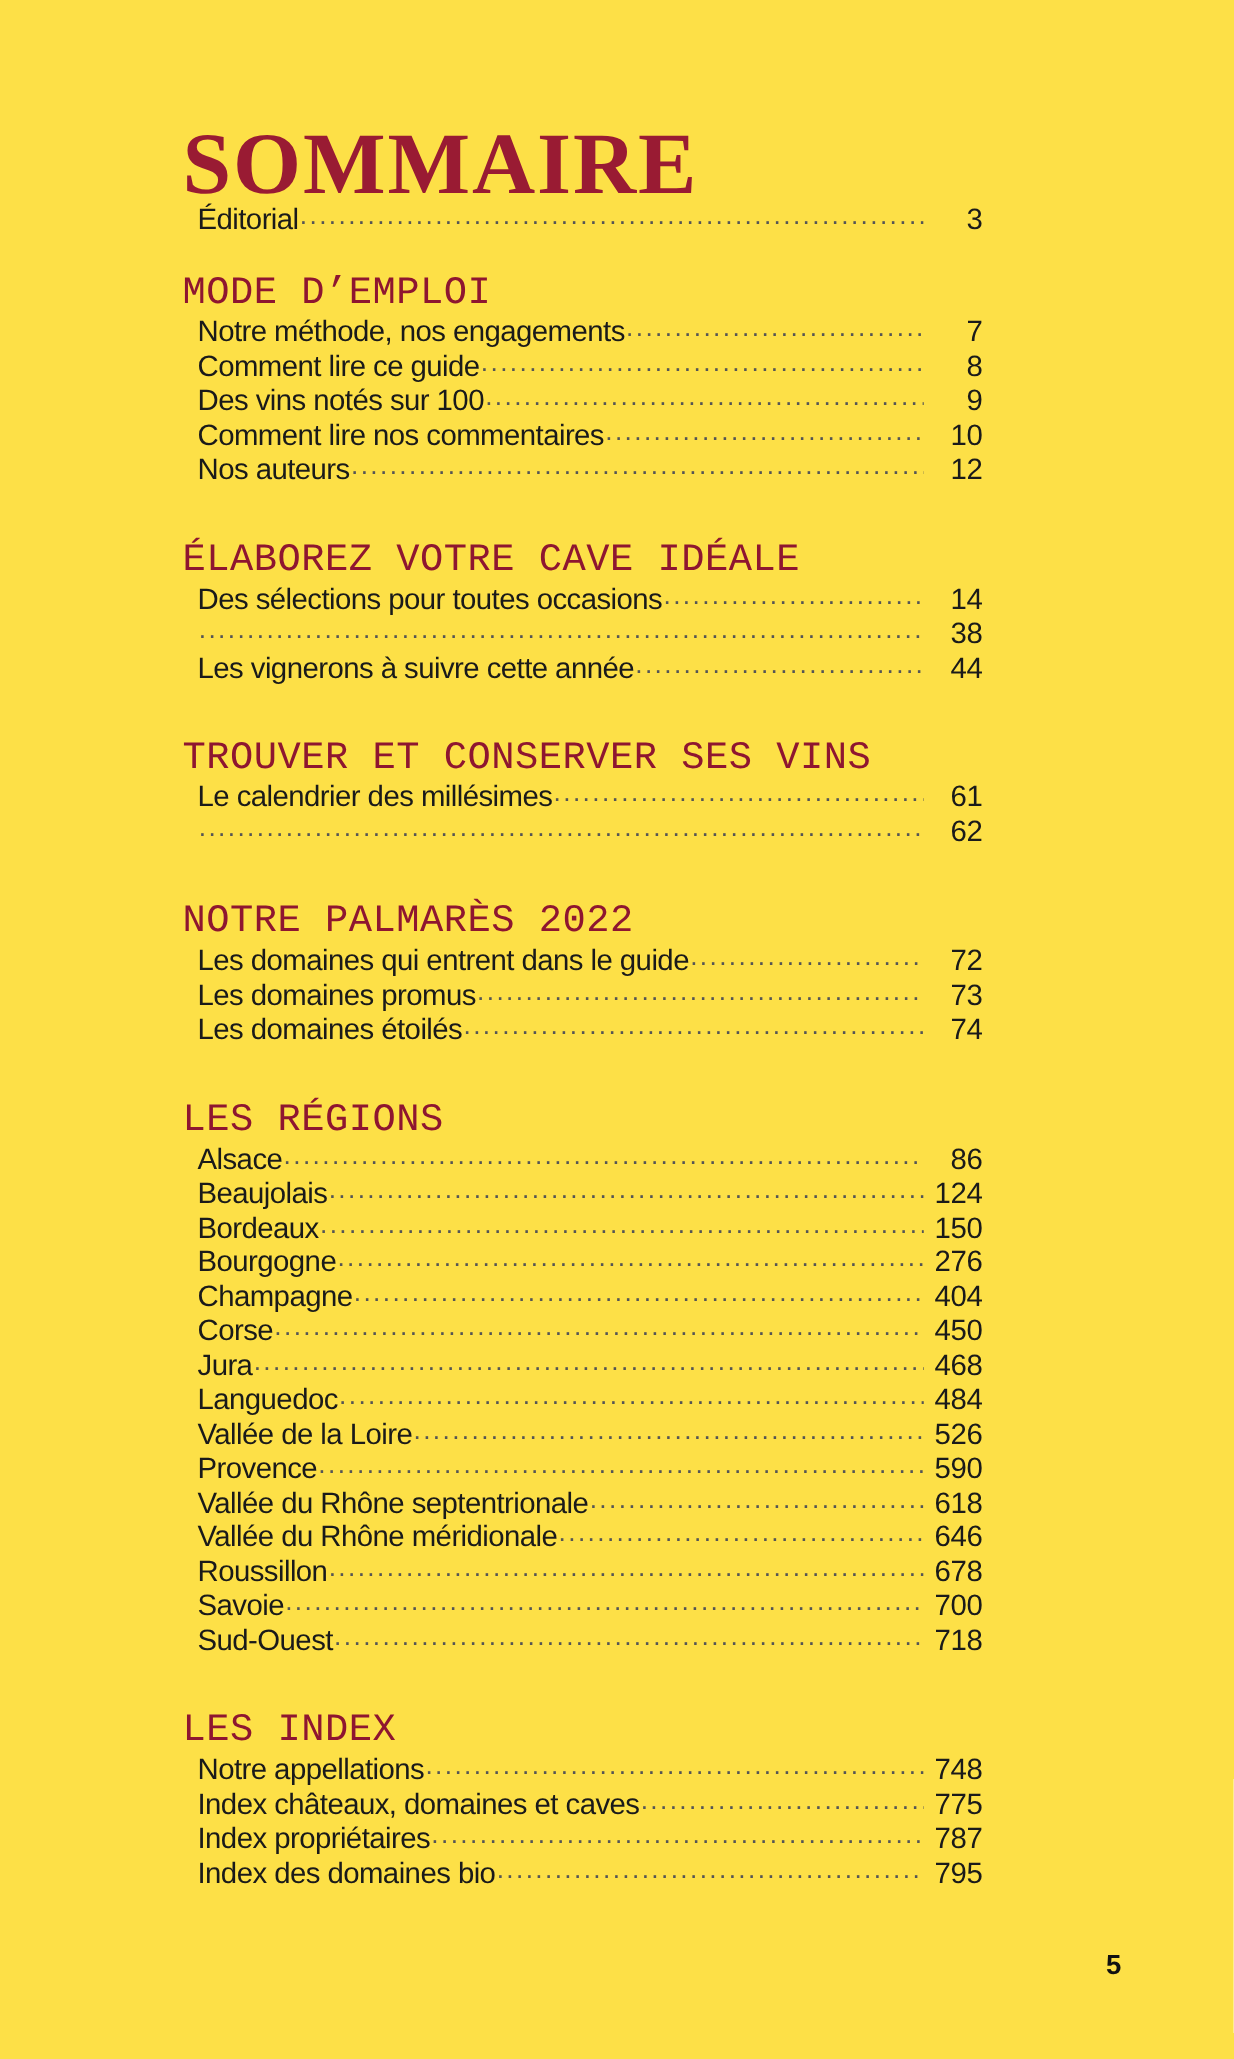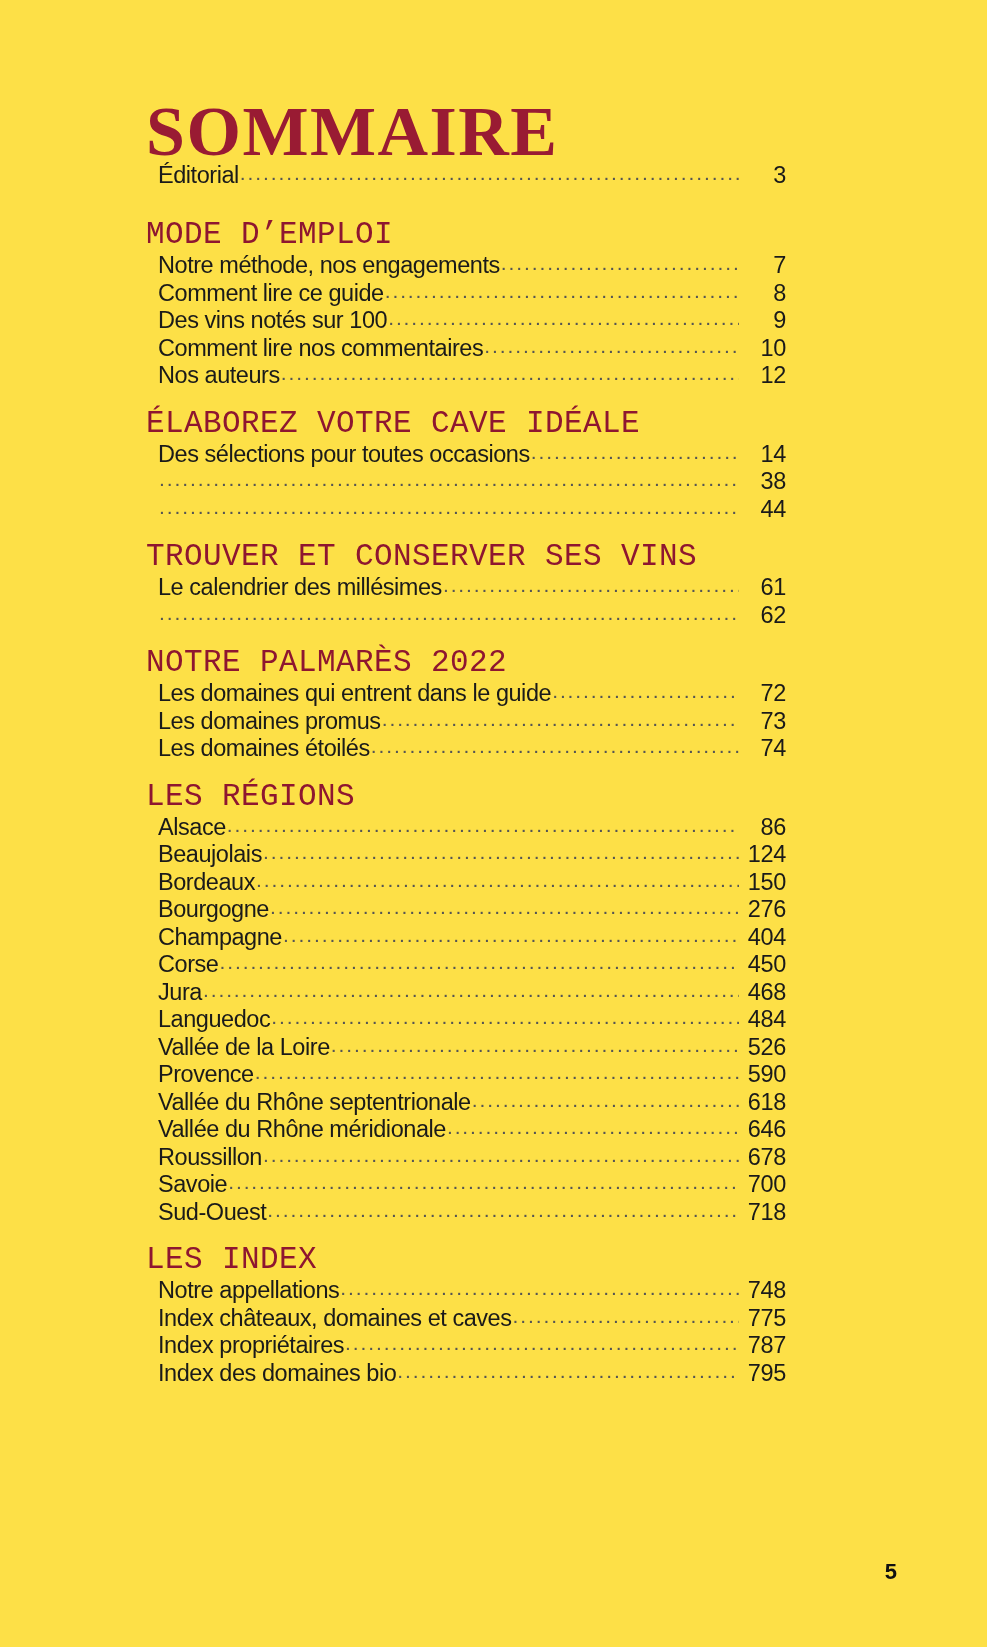--- a/index.html
+++ b/index.html
@@ -44,21 +44,21 @@
     font-size: 31px;
     letter-spacing: 0.4px;
     color: #8E1630;
     margin: 0;
     padding: 0;
     white-space: nowrap;
   }
 
   
   .sp-before-lg { margin-top: 28px; }
-  .sp-before-md { margin-top: 16px; }
+  .sp-before-md { margin-top: 41px; }
   .entries-gap  { margin-top: 11px; }
   .entries-gap-lg { margin-top: 17px; }
 
   
   .entries {
     margin: 0;
     padding: 0;
     list-style: none;
   }
   .entry {
@@ -154,20 +154,21 @@
             <span class="entry-leader">........................................................................................................................................................................................................</span>
             <span class="entry-page">14</span>
           </li>
           <li class="entry">
             <span class="entry-leader">........................................................................................................................................................................................................</span>
             <span class="entry-page">38</span>
           </li>
         </ul>
         <ul class="entries entries-gap">
           <li class="entry">
+            <span class="entry-label">Les vignerons à suivre cette année</span>
             <span class="entry-leader">........................................................................................................................................................................................................</span>
             <span class="entry-page">44</span>
           </li>
         </ul>
         <div class="section-heading sp-before-md">TROUVER ET CONSERVER SES VINS</div>
         <ul class="entries entries-gap">
           <li class="entry">
             <span class="entry-label">Le calendrier des millésimes</span>
             <span class="entry-leader">........................................................................................................................................................................................................</span>
             <span class="entry-page">61</span>

